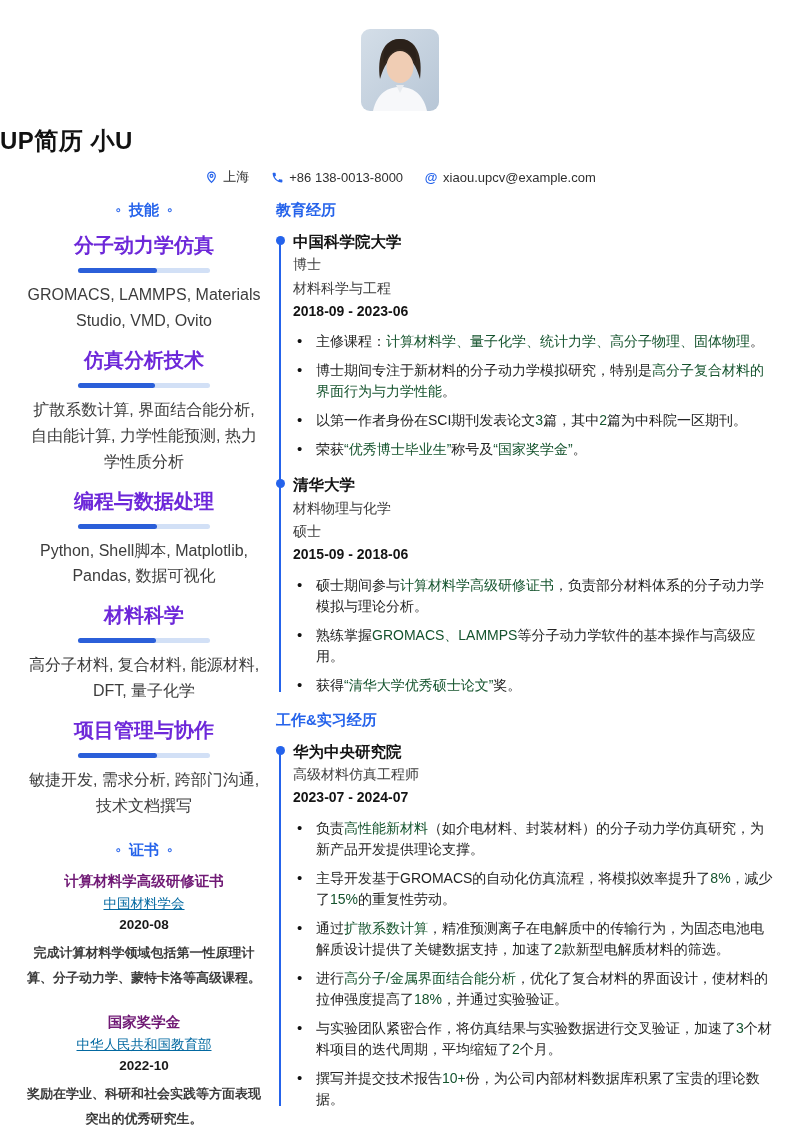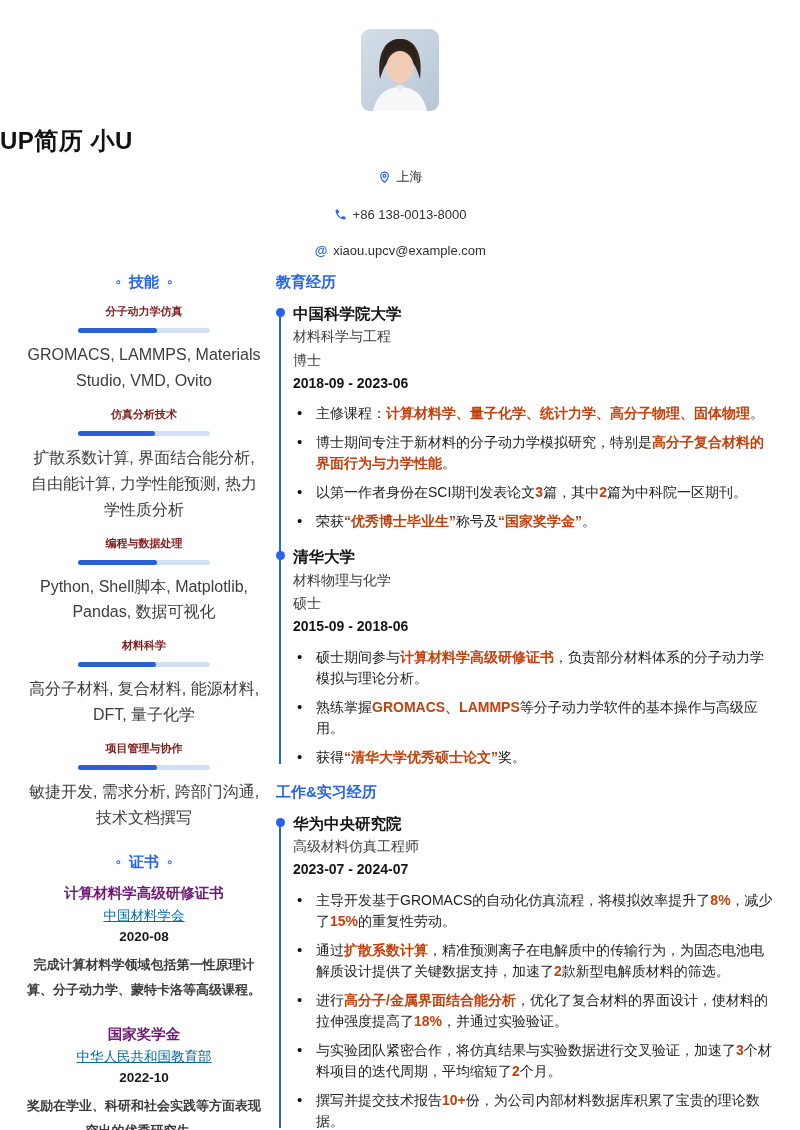--- a/index.html
+++ b/index.html
@@ -13,35 +13,35 @@
   html,body{margin:0;padding:0;background:#ffffff;}
   .page{
     width:800px;height:1130px;overflow:hidden;background:#ffffff;
     font-family:"Liberation Sans","DejaVu Sans",sans-serif;color:var(--ink);
     margin:0 auto;
   }
   
   .hdr{text-align:left;padding-top:29px;}
   .photo{width:78px;height:82px;border-radius:9px;overflow:hidden;margin:0 auto;display:block;}
   .name{font-size:24px;font-weight:700;color:#111;margin:14px 0 11px;letter-spacing:.5px;}
-  .contact{display:flex;justify-content:center;align-items:center;gap:21px;font-size:13px;color:#2f2f2f;flex-direction:column;}
+  .contact{display:flex;justify-content:center;align-items:center;gap:21px;font-size:13px;color:#2f2f2f;}
   .c-item{display:flex;align-items:center;gap:5px;}
   .c-icon{width:14px;height:14px;display:inline-flex;align-items:center;justify-content:center;color:var(--accent);}
   .c-icon svg{width:13px;height:13px;display:block;}
   .at-glyph{font-size:13px;font-weight:700;color:var(--accent);line-height:1;}
   
   .cols{display:flex;align-items:flex-start;margin-top:15px;}
   .left{flex:0 0 272px;padding:0 8px 0 24px;text-align:center;}
   .right{flex:1;padding:0 26px 0 4px;}
   
   .side-title{color:var(--accent);font-size:15px;font-weight:700;margin:0 0 12px;}
   .side-title .ring{font-size:12px;font-weight:700;margin:0 7px;position:relative;top:-1px;}
   .side-sec{margin-bottom:22px;}
   .skill{margin-bottom:13px;}
-  .skill-name{font-size:11px;font-weight:700;color:#7f1d1d;margin:0 0 9px;text-align:center;}
+  .skill-name{font-size:20px;font-weight:700;color:#6d28d9;margin:0 0 9px;text-align:center;}
   .bar{width:132px;height:5px;border-radius:3px;background:var(--bar-track);margin:0 auto 9px;}
   .bar-fill{height:100%;border-radius:3px;background:var(--bar-fill);}
   .skill-desc{font-size:16px;color:var(--body);line-height:1.62;}
   .award{margin-bottom:16px;}
   .award-name{font-size:14.5px;font-weight:700;color:#701a75;}
   .award-org{font-size:13.5px;color:#0369a1;margin-top:4px;text-decoration:underline;}
   .award-date{font-size:13.5px;font-weight:700;color:#1a1a1a;margin-top:4px;}
   .award-desc{font-size:13px;color:var(--body);line-height:1.95;margin-top:8px;font-weight:bold;}
   
   .main-title{color:var(--accent);font-size:15px;font-weight:700;margin:0 0 12px;}
@@ -49,21 +49,21 @@
   .timeline{position:relative;padding-left:17px;}
   .timeline::before{content:'';position:absolute;left:3px;top:9px;bottom:4px;width:2px;background:var(--accent);}
   .entry{position:relative;margin-bottom:15px;}
   .dot{position:absolute;left:-17.5px;top:4px;width:9px;height:9px;border-radius:50%;background:var(--accent);}
   .entry-title{font-size:15.5px;font-weight:700;color:#141414;line-height:1.25;}
   .entry-sub{font-size:14px;color:#3d3d3d;line-height:1.38;margin-top:4px;}
   .entry-period{font-size:14px;font-weight:700;color:#141414;line-height:1.38;margin-top:4px;}
   .bullets{list-style:none;margin:10px 0 0;padding:0;}
   .bullets li{position:relative;padding-left:23px;font-size:14px;color:#232323;line-height:1.5;margin-bottom:8px;}
   .bullets li::before{content:'•';position:absolute;left:4px;top:-1px;font-size:15px;color:#111;}
-  .bullets b{font-weight:700;color:#c2410c;}
+  .bullets b{font-weight:400;color:#14532d;}
 </style>
 </head>
 <body>
 
 <div class="page">
 
   <div class="hdr">
     <span class="photo">
       <svg viewBox="0 0 78 82" width="78" height="82">
         <defs>
@@ -185,22 +185,22 @@
     </aside>
 
     <main class="right">
       <section class="main-sec">
         <h2 class="main-title">教育经历</h2>
         <div class="timeline" id="education-list">
   <div class="entry">
     <span class="dot"></span>
     <div class="entry-title">中国科学院大学</div>
     <div class="entry-subs">
+                <div class="entry-sub">博士</div>
                 <div class="entry-sub">材料科学与工程</div>
-                <div class="entry-sub">博士</div>
               </div>
     <div class="entry-period">2018-09 - 2023-06</div>
     <ul class="bullets">
                 <li><span>主修课程：</span><b>计算材料学、量子化学、统计力学、高分子物理、固体物理</b><span>。</span></li>
                 <li><span>博士期间专注于新材料的分子动力学模拟研究，特别是</span><b>高分子复合材料的界面行为与力学性能</b><span>。</span></li>
                 <li><span>以第一作者身份在SCI期刊发表论文</span><b>3</b><span>篇，其中</span><b>2</b><span>篇为中科院一区期刊。</span></li>
                 <li><span>荣获</span><b>“优秀博士毕业生”</b><span>称号及</span><b>“国家奖学金”</b><span>。</span></li>
               </ul>
   </div>
 
@@ -225,20 +225,21 @@
         <h2 class="main-title">工作&amp;实习经历</h2>
         <div class="timeline" id="work-list">
   <div class="entry">
     <span class="dot"></span>
     <div class="entry-title">华为中央研究院</div>
     <div class="entry-subs">
                 <div class="entry-sub">高级材料仿真工程师</div>
               </div>
     <div class="entry-period">2023-07 - 2024-07</div>
     <ul class="bullets">
+                <li><span>负责</span><b>高性能新材料</b><span>（如介电材料、封装材料）的分子动力学仿真研究，为新产品开发提供理论支撑。</span></li>
                 <li><span>主导开发基于GROMACS的自动化仿真流程，将模拟效率提升了</span><b>8%</b><span>，减少了</span><b>15%</b><span>的重复性劳动。</span></li>
                 <li><span>通过</span><b>扩散系数计算</b><span>，精准预测离子在电解质中的传输行为，为固态电池电解质设计提供了关键数据支持，加速了</span><b>2</b><span>款新型电解质材料的筛选。</span></li>
                 <li><span>进行</span><b>高分子/金属界面结合能分析</b><span>，优化了复合材料的界面设计，使材料的拉伸强度提高了</span><b>18%</b><span>，并通过实验验证。</span></li>
                 <li><span>与实验团队紧密合作，将仿真结果与实验数据进行交叉验证，加速了</span><b>3</b><span>个材料项目的迭代周期，平均缩短了</span><b>2</b><span>个月。</span></li>
                 <li><span>撰写并提交技术报告</span><b>10+</b><span>份，为公司内部材料数据库积累了宝贵的理论数据。</span></li>
               </ul>
   </div>
 
 </div>
       </section>

